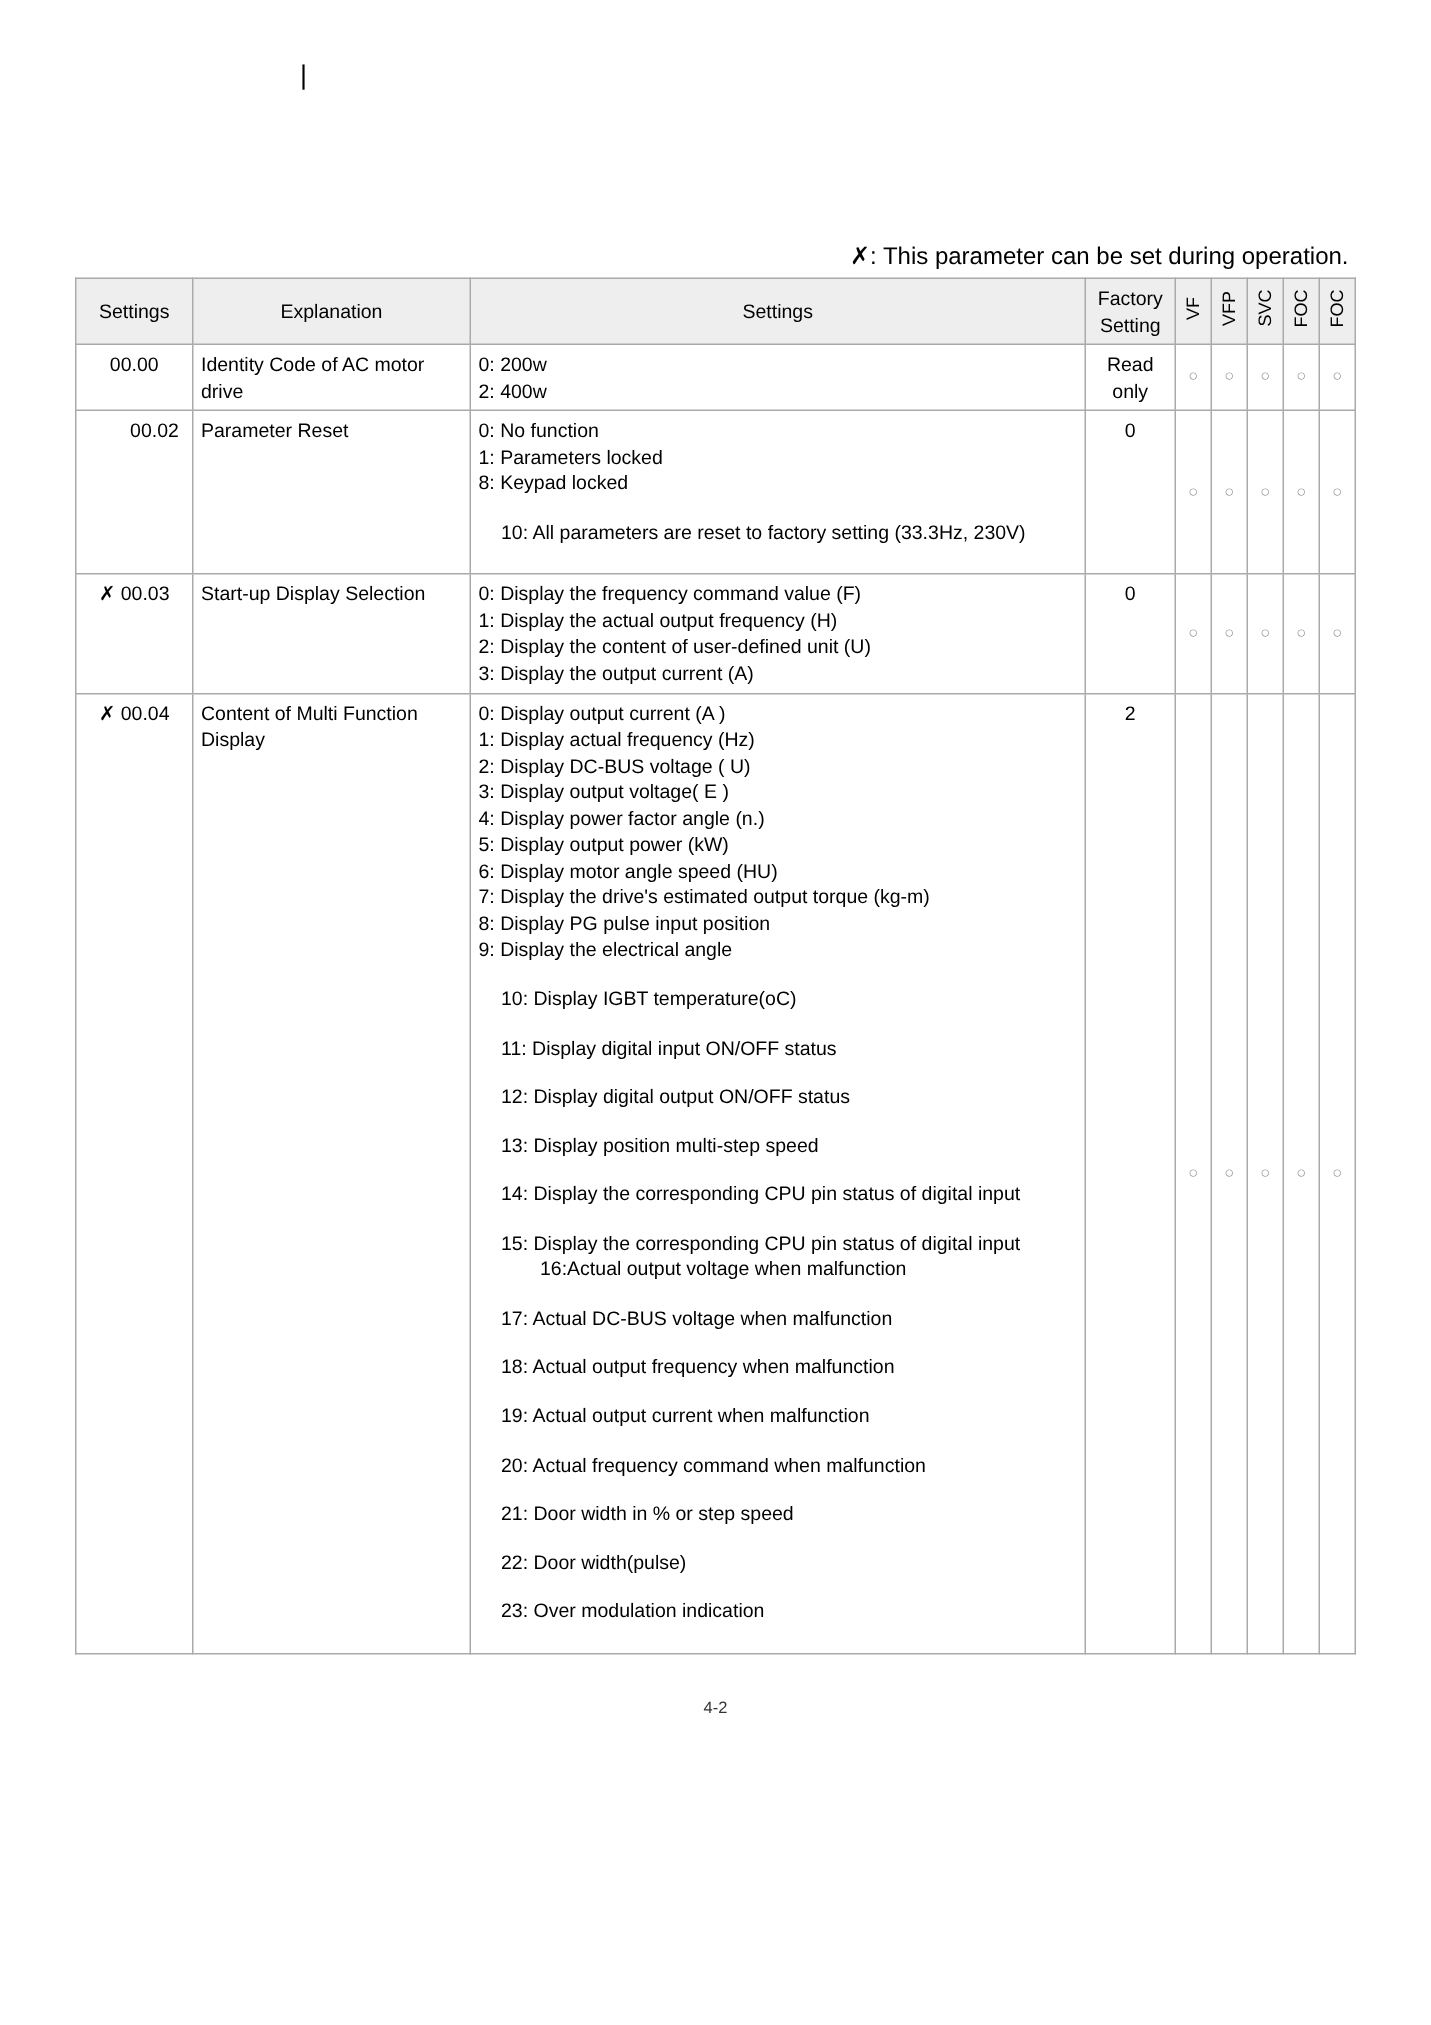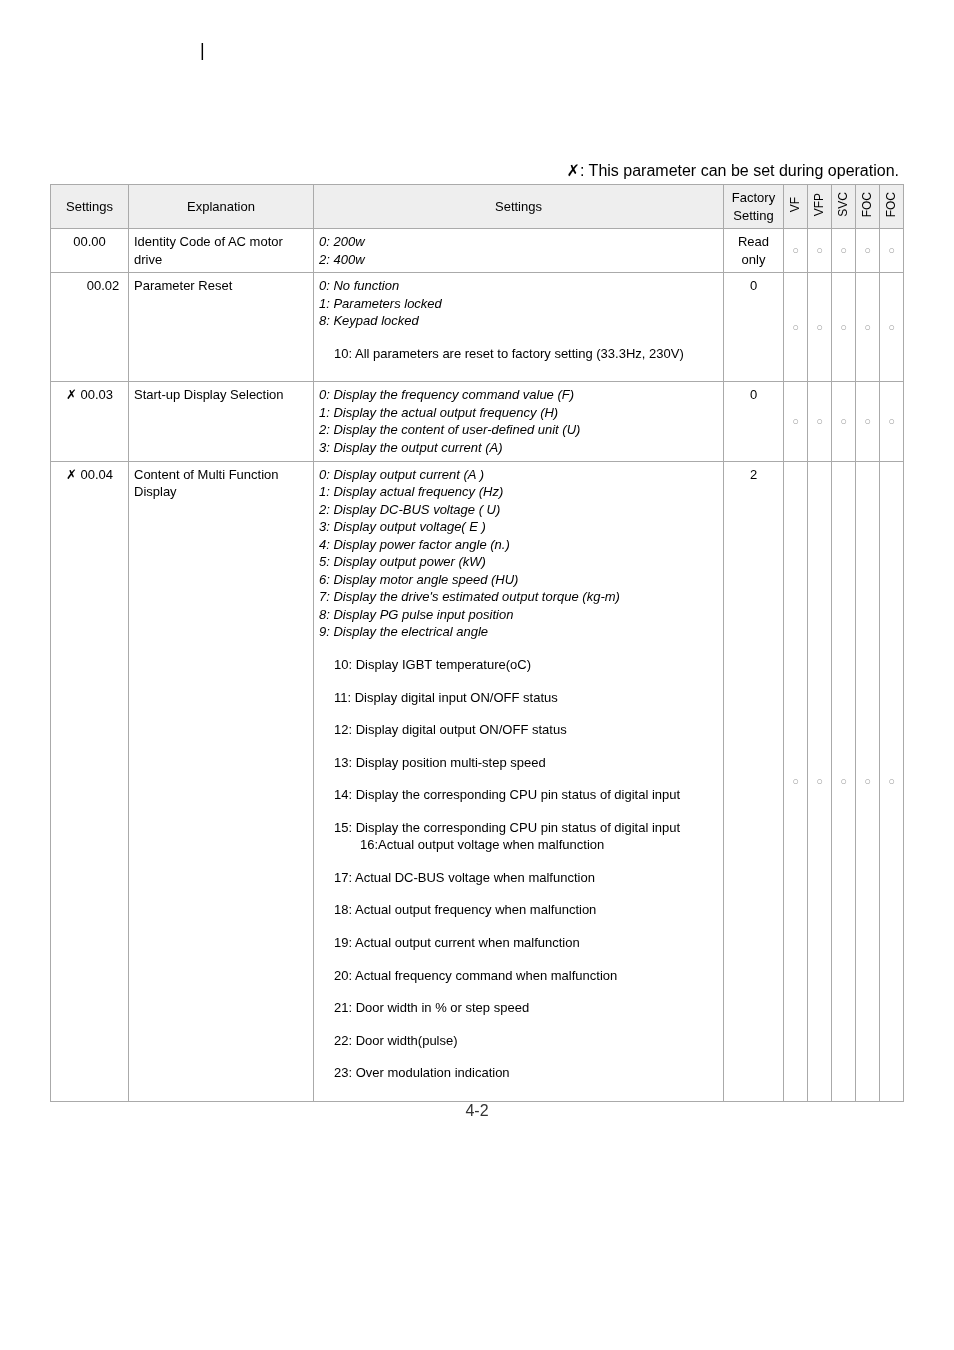--- a/index.html
+++ b/index.html
@@ -50,28 +50,28 @@
     padding: 2px 0;
   }
   thead th.rot > span {
     writing-mode: vertical-rl;
     transform: rotate(180deg);
     display: inline-block;
     font-size: 12px;
   }
   .page-num {
     text-align: center;
-    font-size: 16px;
+    font-size: 11px;
+    margin-top: 30px;
     color: #333;
   }
   .hang {
     padding-left: 1.2em;
     text-indent: -1.2em;
     margin: 0;
-    font-style: italic;
   }
   .hang3 {
     padding-left: 2.0em;
     text-indent: -2.0em;
     margin: 15px;
   }
 </style>
 </head>
 <body>
 

